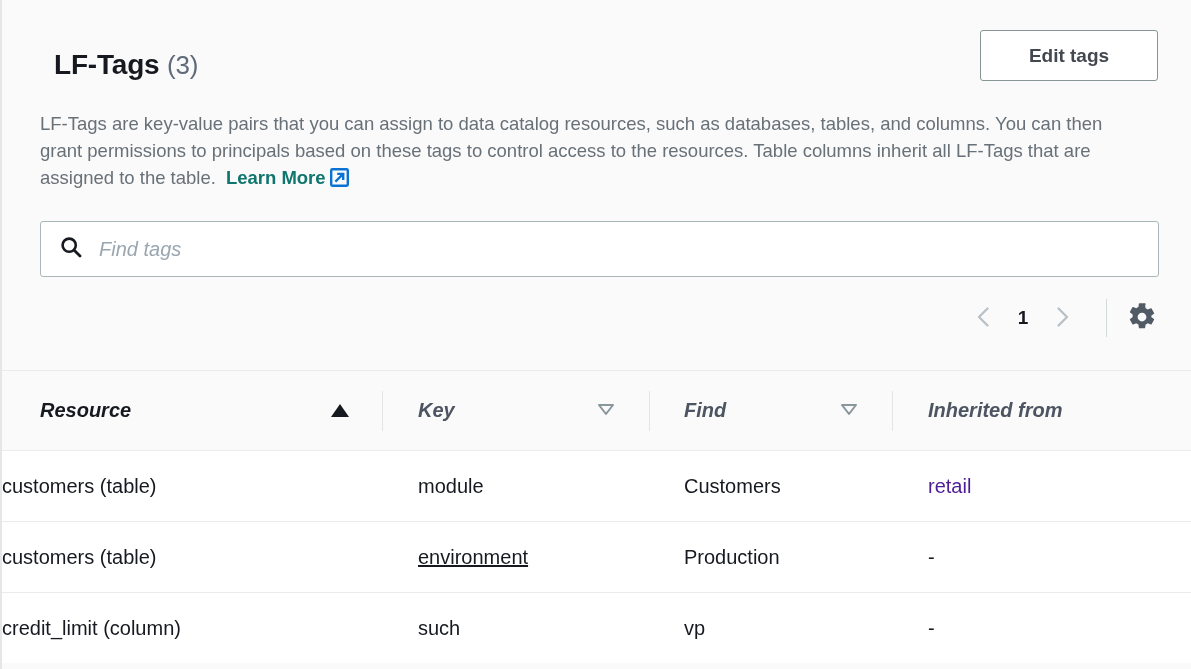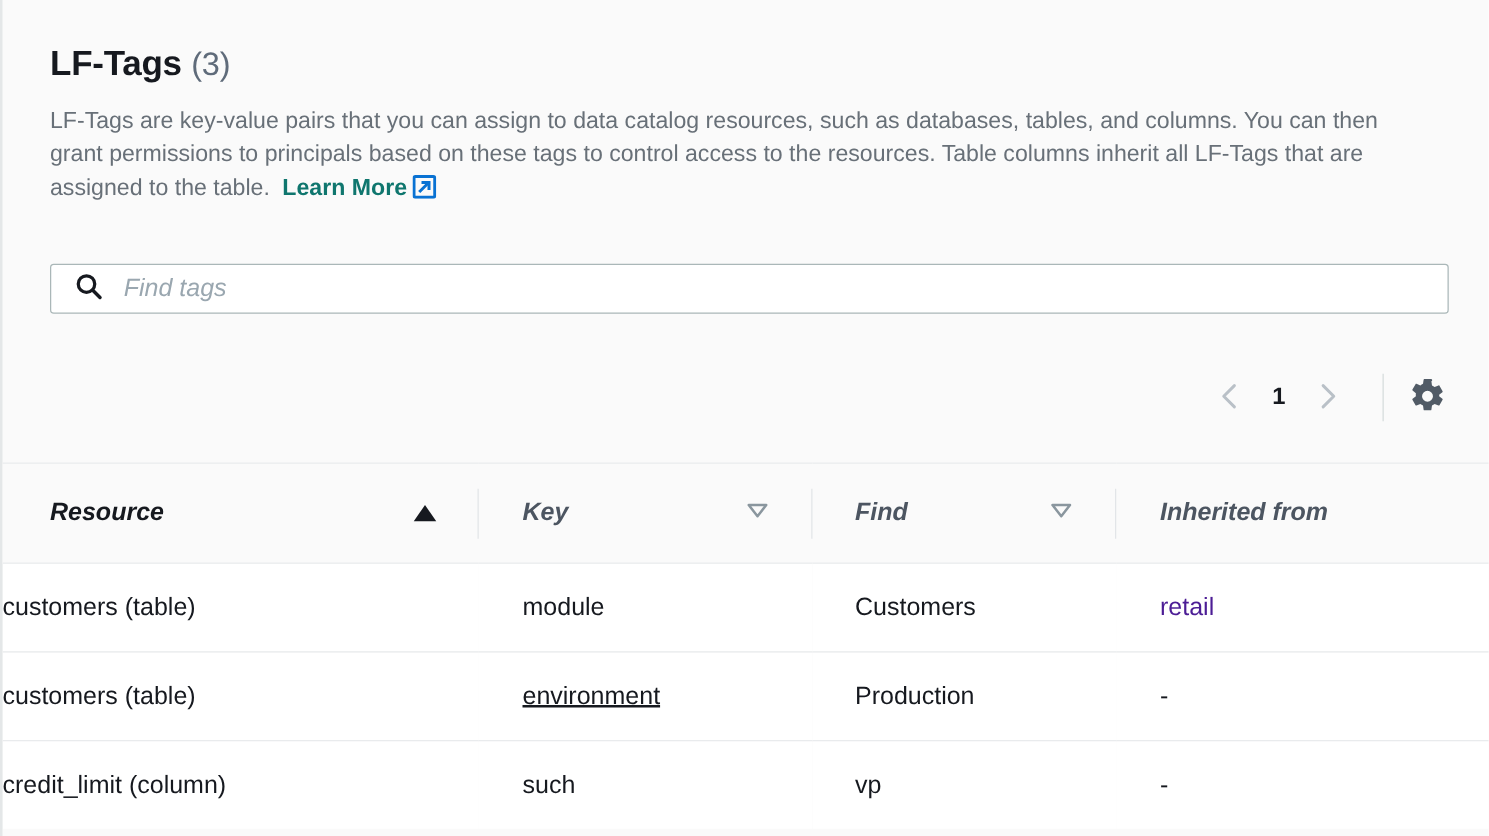--- a/index.html
+++ b/index.html
@@ -39,21 +39,21 @@
     align-items: flex-start;
     justify-content: space-between;
   }
 
   .page-title {
     font-size: 28px;
     font-weight: 700;
     color: #16191f;
     letter-spacing: -0.2px;
     line-height: 34px;
-    margin: 0;
+    margin: 14px;
     padding-top: 4px;
   }
   .page-title .count {
     font-weight: 400;
     color: #5f6b7a;
     font-size: 26px;
   }
 
   .edit-tags-button {
     display: inline-flex;
@@ -91,23 +91,23 @@
   .ext-icon {
     display: inline-block;
     vertical-align: -3px;
     margin-left: 4px;
   }
 
   
   .search-wrap {
     position: absolute;
     left: 38px;
-    top: 211px;
+    top: 221px;
     width: 1119px;
-    height: 40px;
+    height: 56px;
     border-radius: 13px;
   }
   .search-field {
     display: flex;
     align-items: center;
     width: 100%;
     height: 100%;
     background: #ffffff;
     border: 1px solid #aab7b8;
     border-radius: 3px;
@@ -266,20 +266,21 @@
 <body>
 
 <div class="panel">
 
   <div class="panel-header">
     <div class="title-row">
       <h1 class="page-title">
         <span>LF-Tags</span>
         <span class="count">(3)</span>
       </h1>
+      <button class="edit-tags-button">Edit tags</button>
     </div>
 
     <p class="description">
       <span>LF-Tags are key-value pairs that you can assign to data catalog resources, such as databases, tables, and columns. You can then grant permissions to principals based on these tags to control access to the resources. Table columns inherit all LF-Tags that are assigned to the table.</span><a class="learn-more-link" href="#"><span>Learn More</span><span class="ext-icon"><svg width="19" height="19" viewBox="0 0 19 19">
               <rect x="1.2" y="1.2" width="16.6" height="16.6" rx="1.2" fill="none" stroke="#0972d3" stroke-width="2.4"></rect>
               <path d="M6.2 12.8 L12.6 6.4" stroke="#0972d3" stroke-width="2.4" stroke-linecap="square"></path>
               <path d="M8.4 5.9 L13.2 5.9 L13.2 10.7" fill="none" stroke="#0972d3" stroke-width="2.4" stroke-linecap="square" stroke-linejoin="miter"></path>
             </svg></span></a>
     </p>
   </div>

